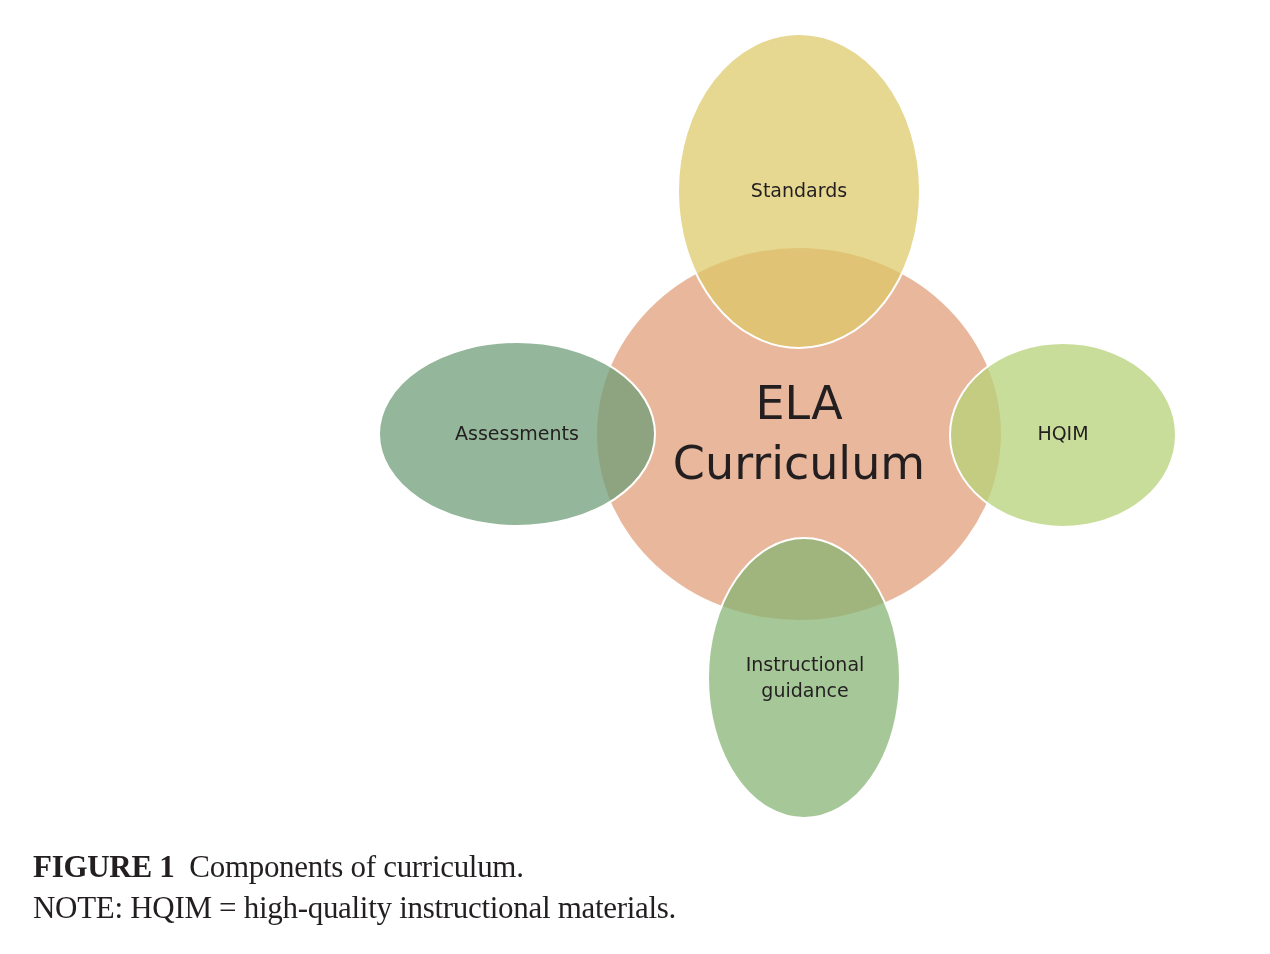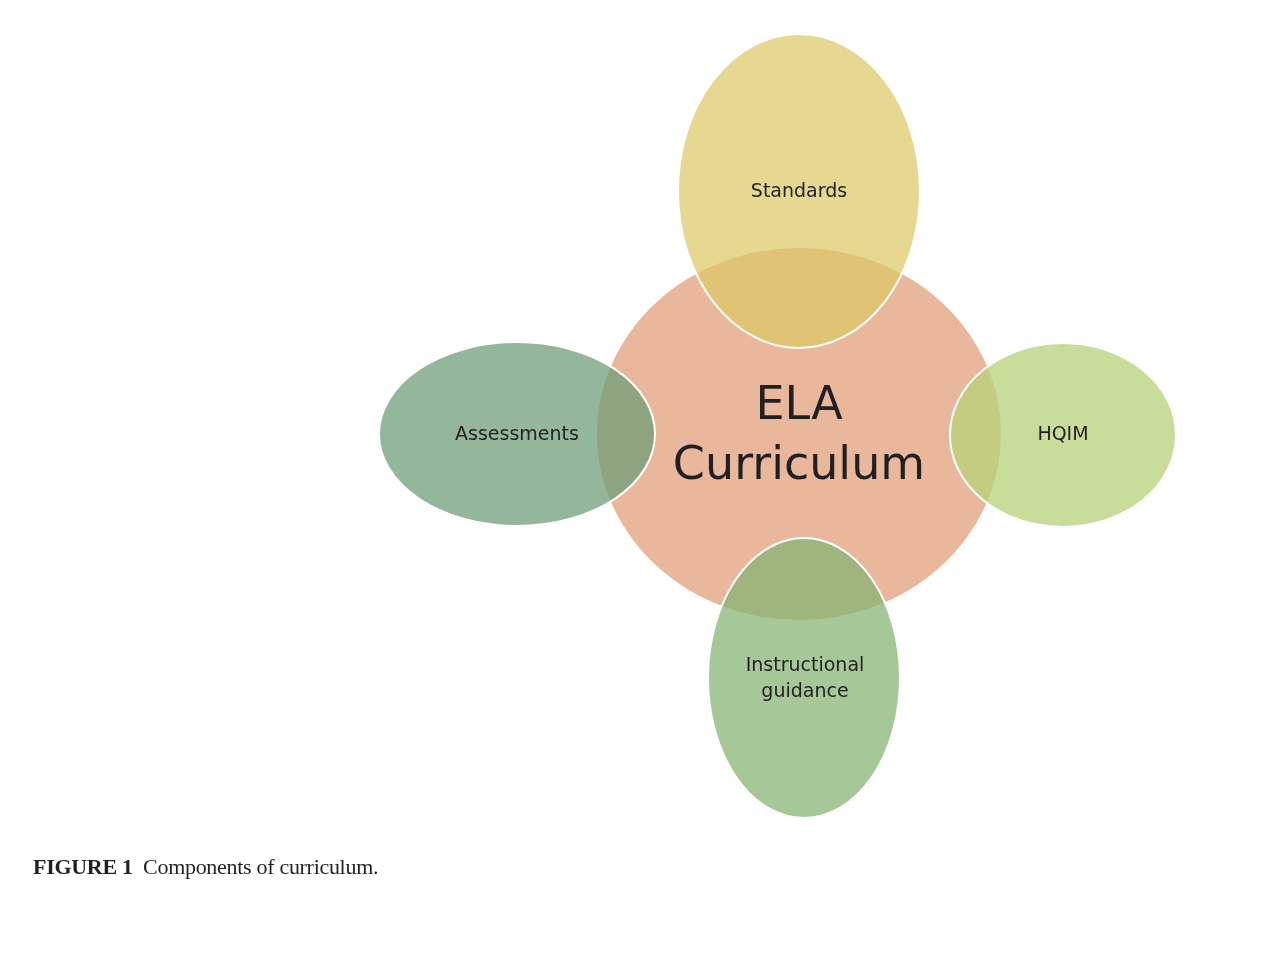--- a/index.html
+++ b/index.html
@@ -1,19 +1,19 @@
 <!DOCTYPE html>
 <html><head>
 <meta charset="utf-8">
 <style>
   html, body { margin:0; padding:0; background:#ffffff; }
   body { width:1270px; height:954px; position:relative; overflow:hidden; }
   #diagram { position:absolute; left:0; top:0; width:1270px; height:840px; }
   .lbl { font-family:"DejaVu Sans", sans-serif; fill:#231f20; text-anchor:middle; }
-  .caption { position:absolute; left:33px; top:846px; font-family:"Liberation Serif", "DejaVu Serif", serif; font-size:22px; line-height:41px; color:#231f20; letter-spacing:-0.3px; }
+  .caption { position:absolute; left:33px; top:846px; font-family:"Liberation Serif", "DejaVu Serif", serif; font-size:31px; line-height:41px; color:#231f20; letter-spacing:-0.3px; }
   .caption .fig { font-weight:bold; }
 </style>
 </head>
 <body>
 
 <svg id="diagram" viewBox="0 0 1270 840" xmlns="http://www.w3.org/2000/svg">
 
   <ellipse cx="799" cy="434" rx="202" ry="186" fill="#e9b89c"></ellipse>
 
   <ellipse cx="799" cy="191" rx="121" ry="157" fill="#dcc766" fill-opacity="0.72" stroke="#ffffff" stroke-width="2"></ellipse>
@@ -32,13 +32,14 @@
   <text class="lbl" x="1063" y="440" font-size="19">HQIM</text>
   <text class="lbl" x="805" y="671" font-size="19">Instructional</text>
   <text class="lbl" x="805" y="697" font-size="19">guidance</text>
 </svg>
 
 <div class="caption">
   <div>
     <span class="fig">FIGURE 1</span>&nbsp;
     <span>Components of curriculum.</span>
   </div>
+  <div>NOTE: HQIM = high-quality instructional materials.</div>
 </div>
 
 </body></html>

